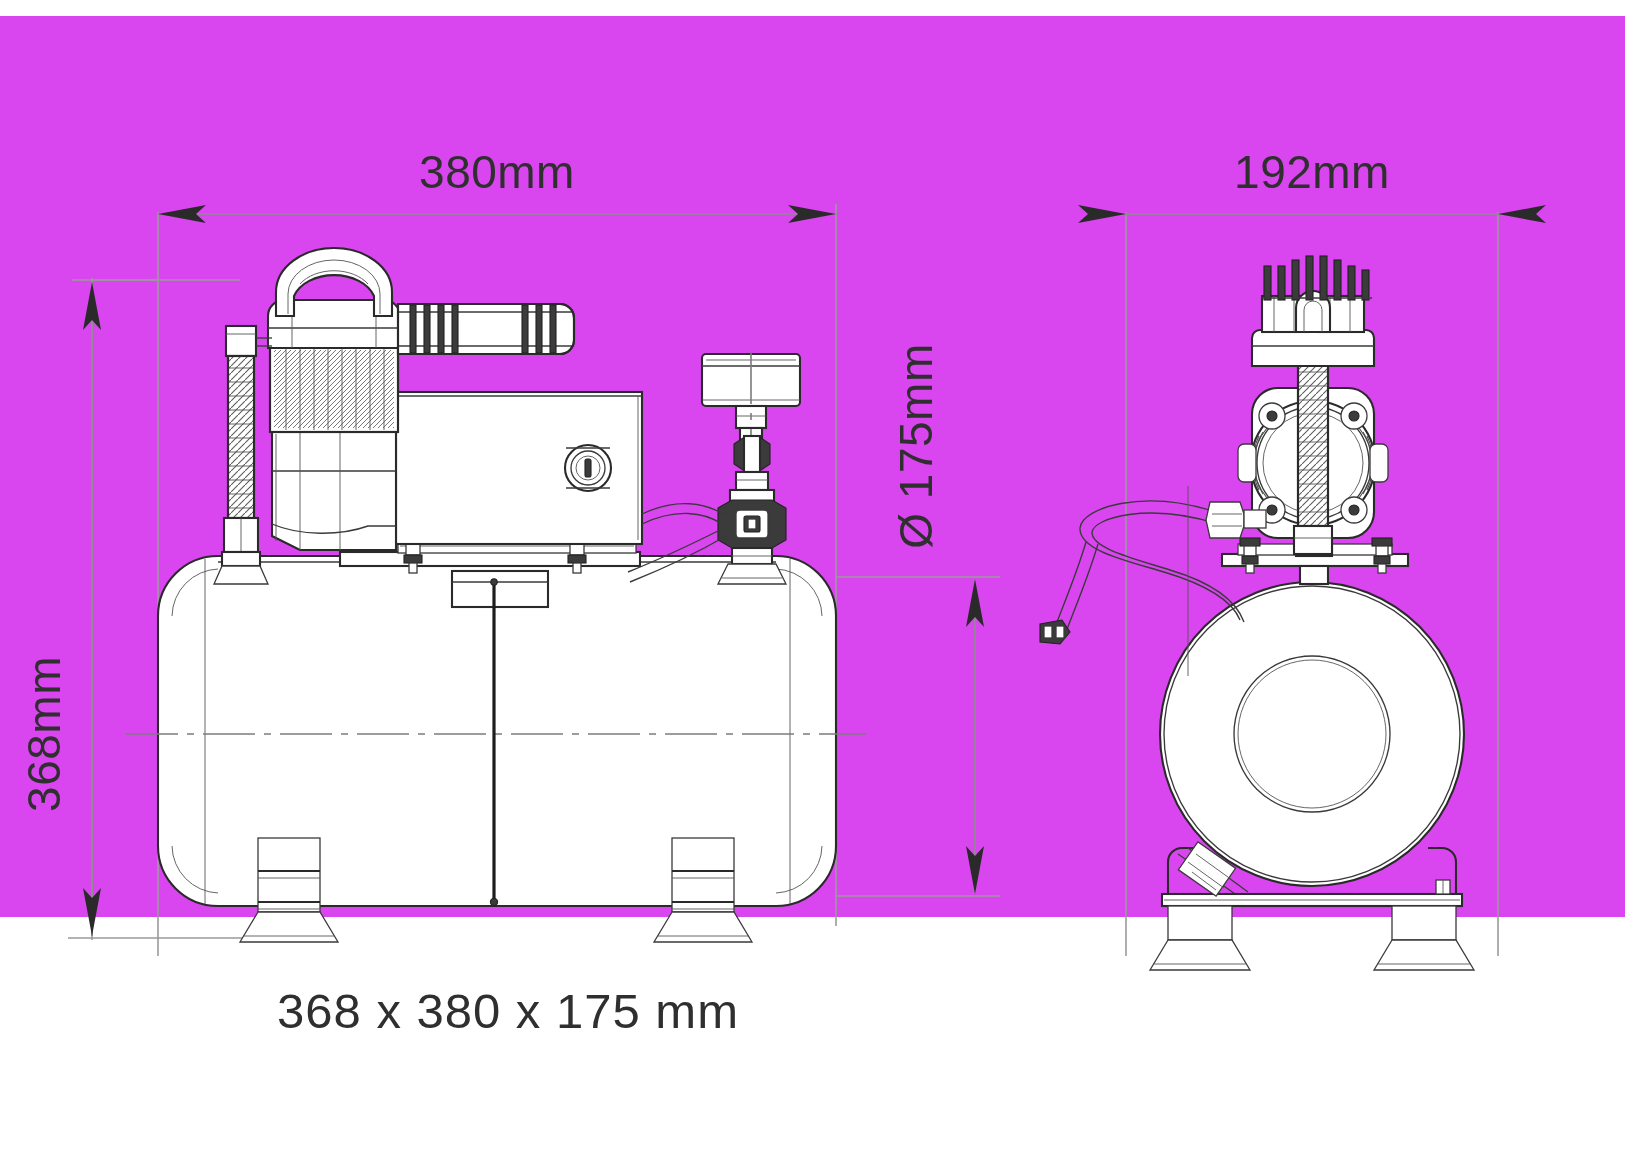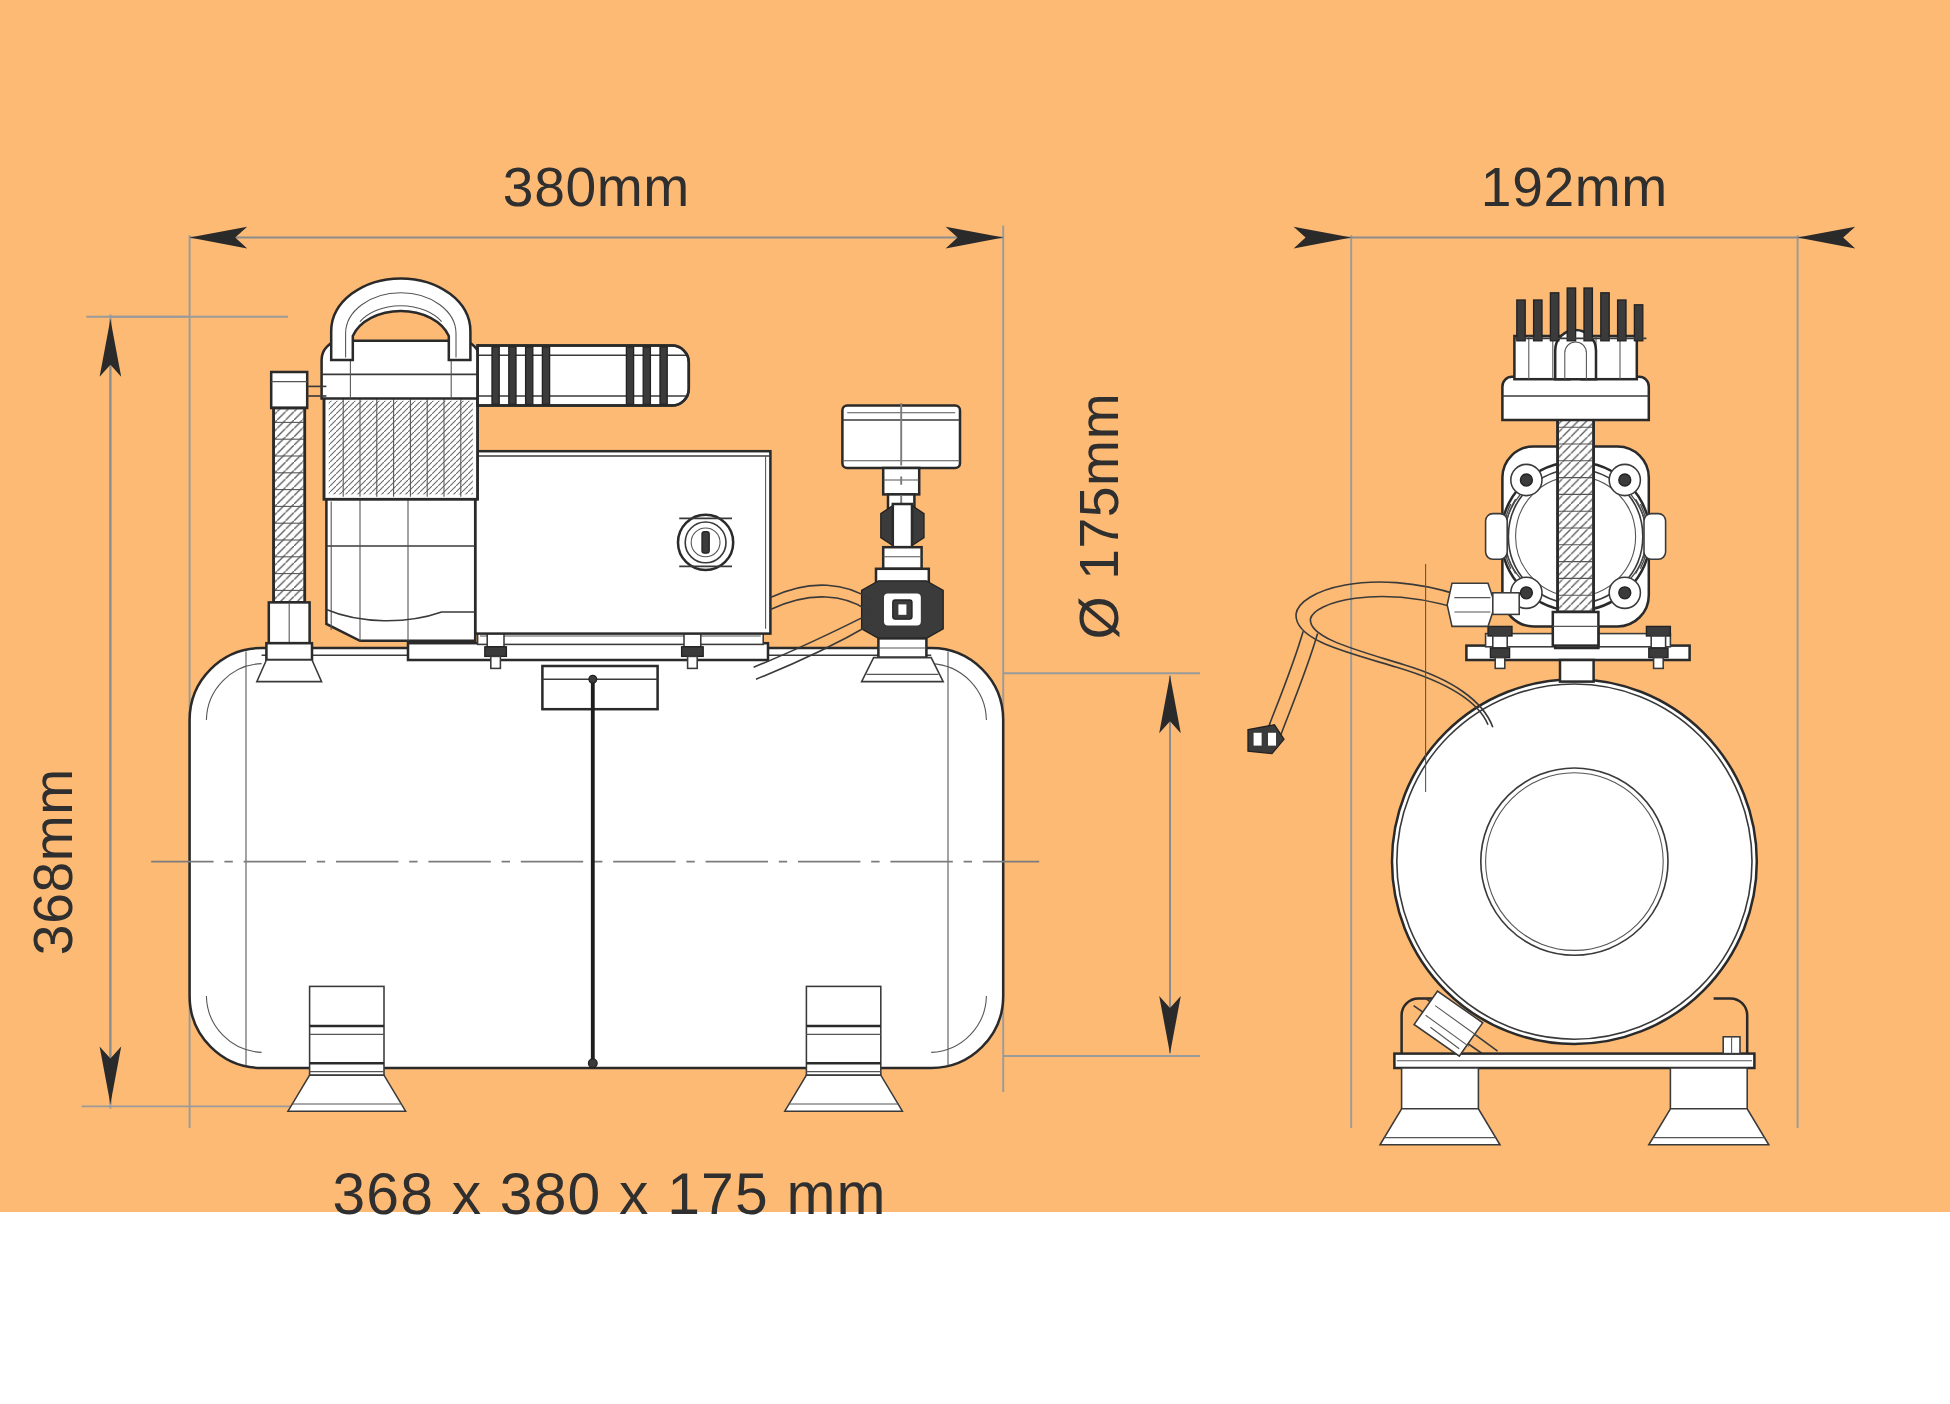--- a/index.html
+++ b/index.html
@@ -11,24 +11,24 @@
   body {
     width: 1625px;
     height: 1170px;
     font-family: "Liberation Sans", sans-serif;
     color: #2b2b2b;
     overflow: hidden;
     position: relative;
   }
   #stage {
     position: absolute;
-    left: 0; top: 0;
+    left: 0; top: 16px;
     width: 1625px;
-    height: 1010px;
-    background: #fdba74;
+    height: 901px;
+    background: #d946ef;
   }
   svg.drawing {
     position: absolute;
     left: 0; top: 0;
     width: 1625px;
     height: 1170px;
     display: block;
   }
   .dim-text {
     font-family: "Liberation Sans", sans-serif;

